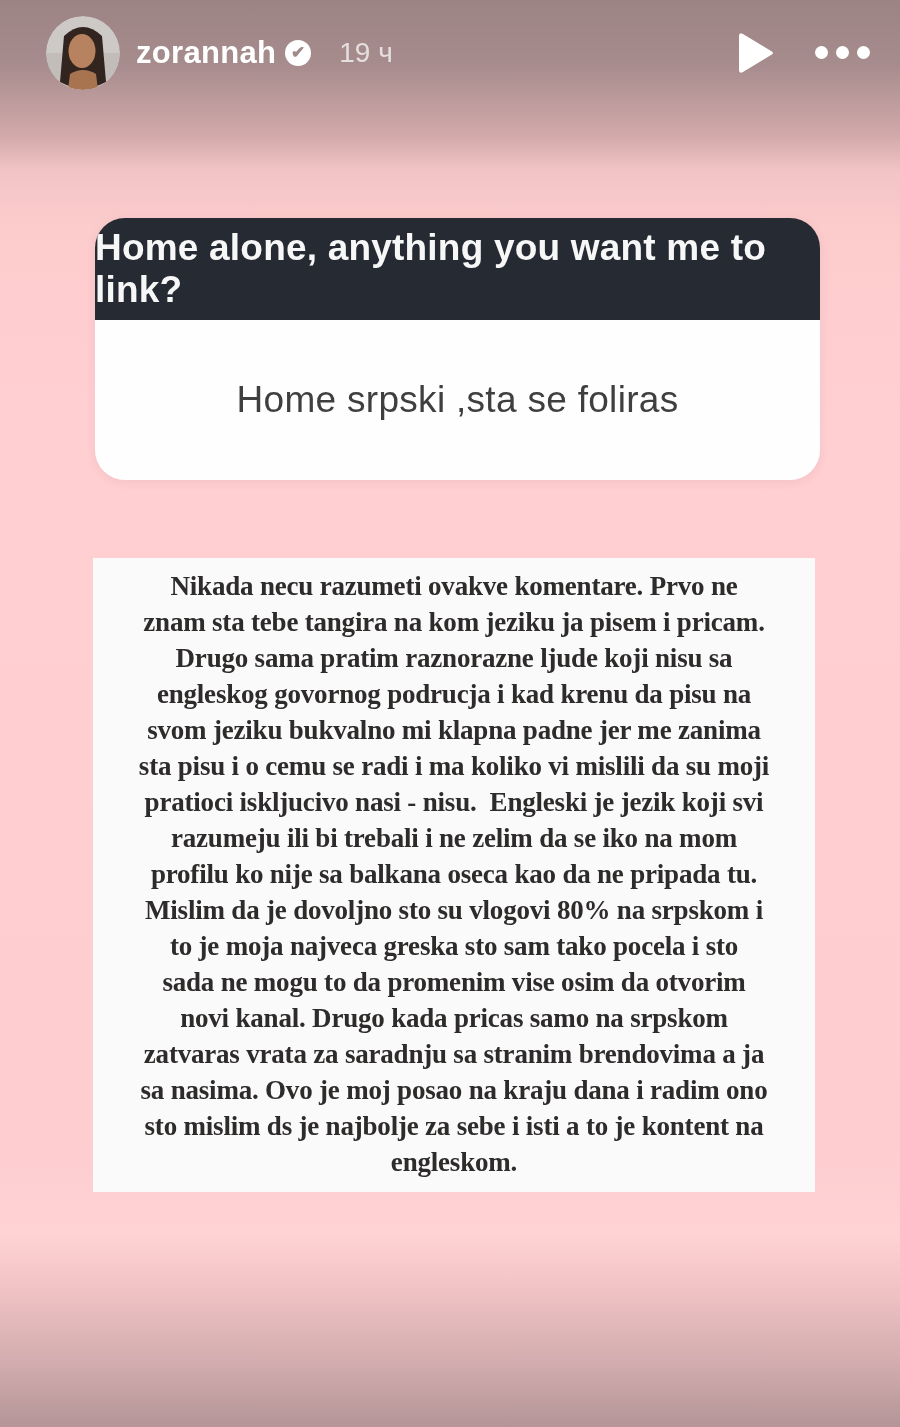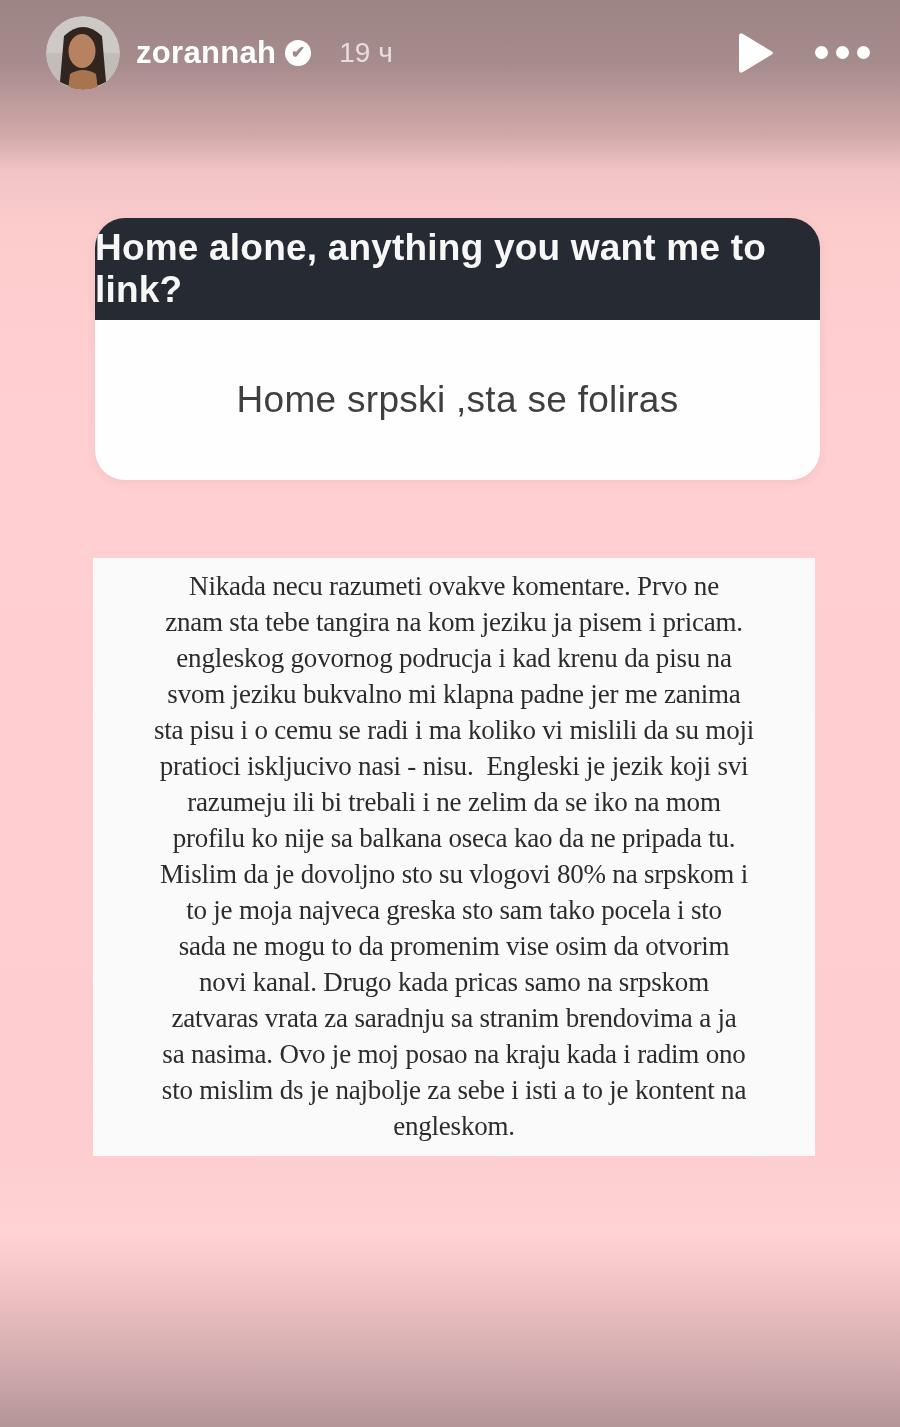--- a/index.html
+++ b/index.html
@@ -118,20 +118,21 @@
 
   
   .reply {
     position: absolute;
     left: 93px;
     top: 558px;
     width: 722px;
     background: #fbfafa;
     padding: 10px 0 12px 0;
     text-align: center;
+    font-weight: bold;
   }
   .reply-line {
     font-family: "Liberation Serif", serif;
     color: #2e2b2b;
     font-size: 27px;
     line-height: 36px;
     letter-spacing: -0.2px;
     white-space: pre;
   }
 </style>
@@ -175,29 +176,30 @@
   </header>
 
   <section class="sticker">
     <div class="sticker-q">Home alone, anything you want me to link?</div>
     <div class="sticker-a">Home srpski ,sta se foliras</div>
   </section>
 
   <section class="reply">
     <div class="reply-line">Nikada necu razumeti ovakve komentare. Prvo ne</div>
     <div class="reply-line">znam sta tebe tangira na kom jeziku ja pisem i pricam.</div>
+    <div class="reply-line">Drugo sama pratim raznorazne ljude koji nisu sa</div>
     <div class="reply-line">engleskog govornog podrucja i kad krenu da pisu na</div>
     <div class="reply-line">svom jeziku bukvalno mi klapna padne jer me zanima</div>
     <div class="reply-line">sta pisu i o cemu se radi i ma koliko vi mislili da su moji</div>
     <div class="reply-line">pratioci iskljucivo nasi - nisu.  Engleski je jezik koji svi</div>
     <div class="reply-line">razumeju ili bi trebali i ne zelim da se iko na mom</div>
     <div class="reply-line">profilu ko nije sa balkana oseca kao da ne pripada tu.</div>
     <div class="reply-line">Mislim da je dovoljno sto su vlogovi 80% na srpskom i</div>
     <div class="reply-line">to je moja najveca greska sto sam tako pocela i sto</div>
     <div class="reply-line">sada ne mogu to da promenim vise osim da otvorim</div>
     <div class="reply-line">novi kanal. Drugo kada pricas samo na srpskom</div>
     <div class="reply-line">zatvaras vrata za saradnju sa stranim brendovima a ja</div>
-    <div class="reply-line">sa nasima. Ovo je moj posao na kraju kada i radim ono</div>
+    <div class="reply-line">sa nasima. Ovo je moj posao na kraju dana i radim ono</div>
     <div class="reply-line">sto mislim ds je najbolje za sebe i isti a to je kontent na</div>
     <div class="reply-line">engleskom.</div>
   </section>
 
 </div>
 
 </body></html>

